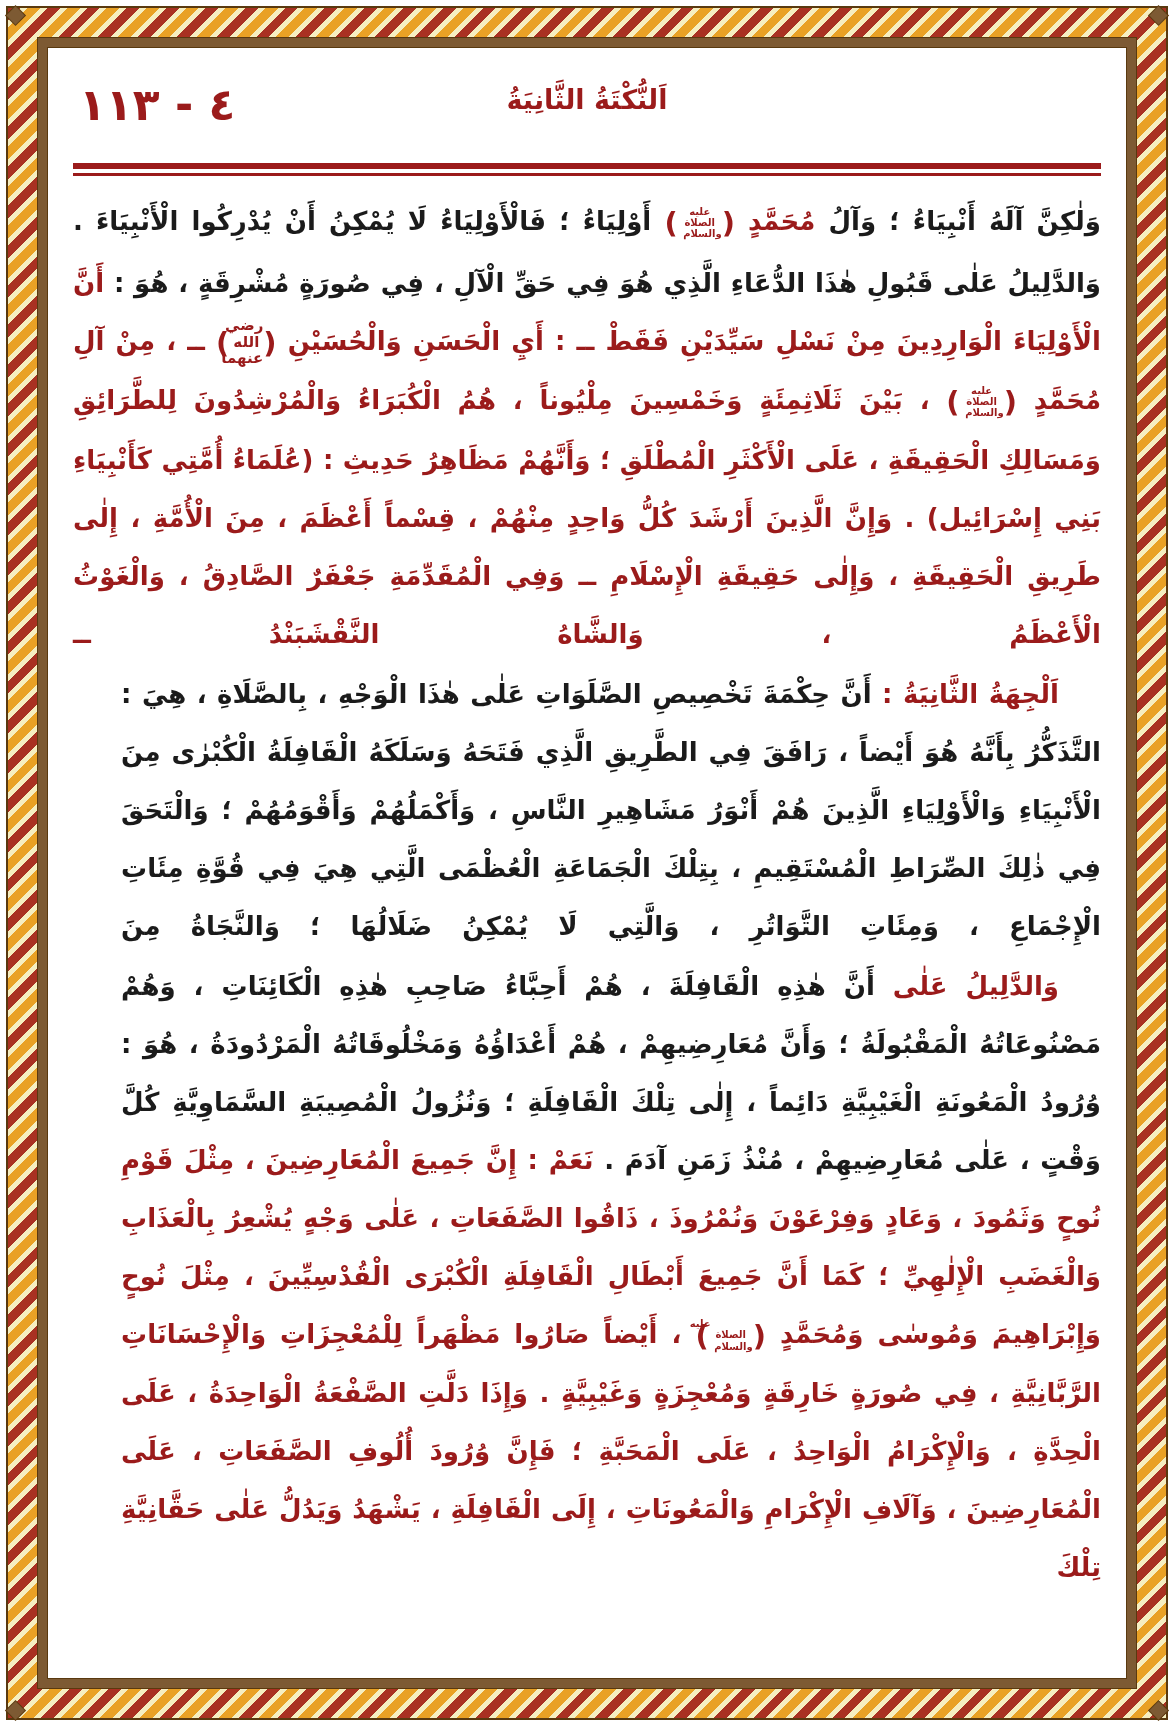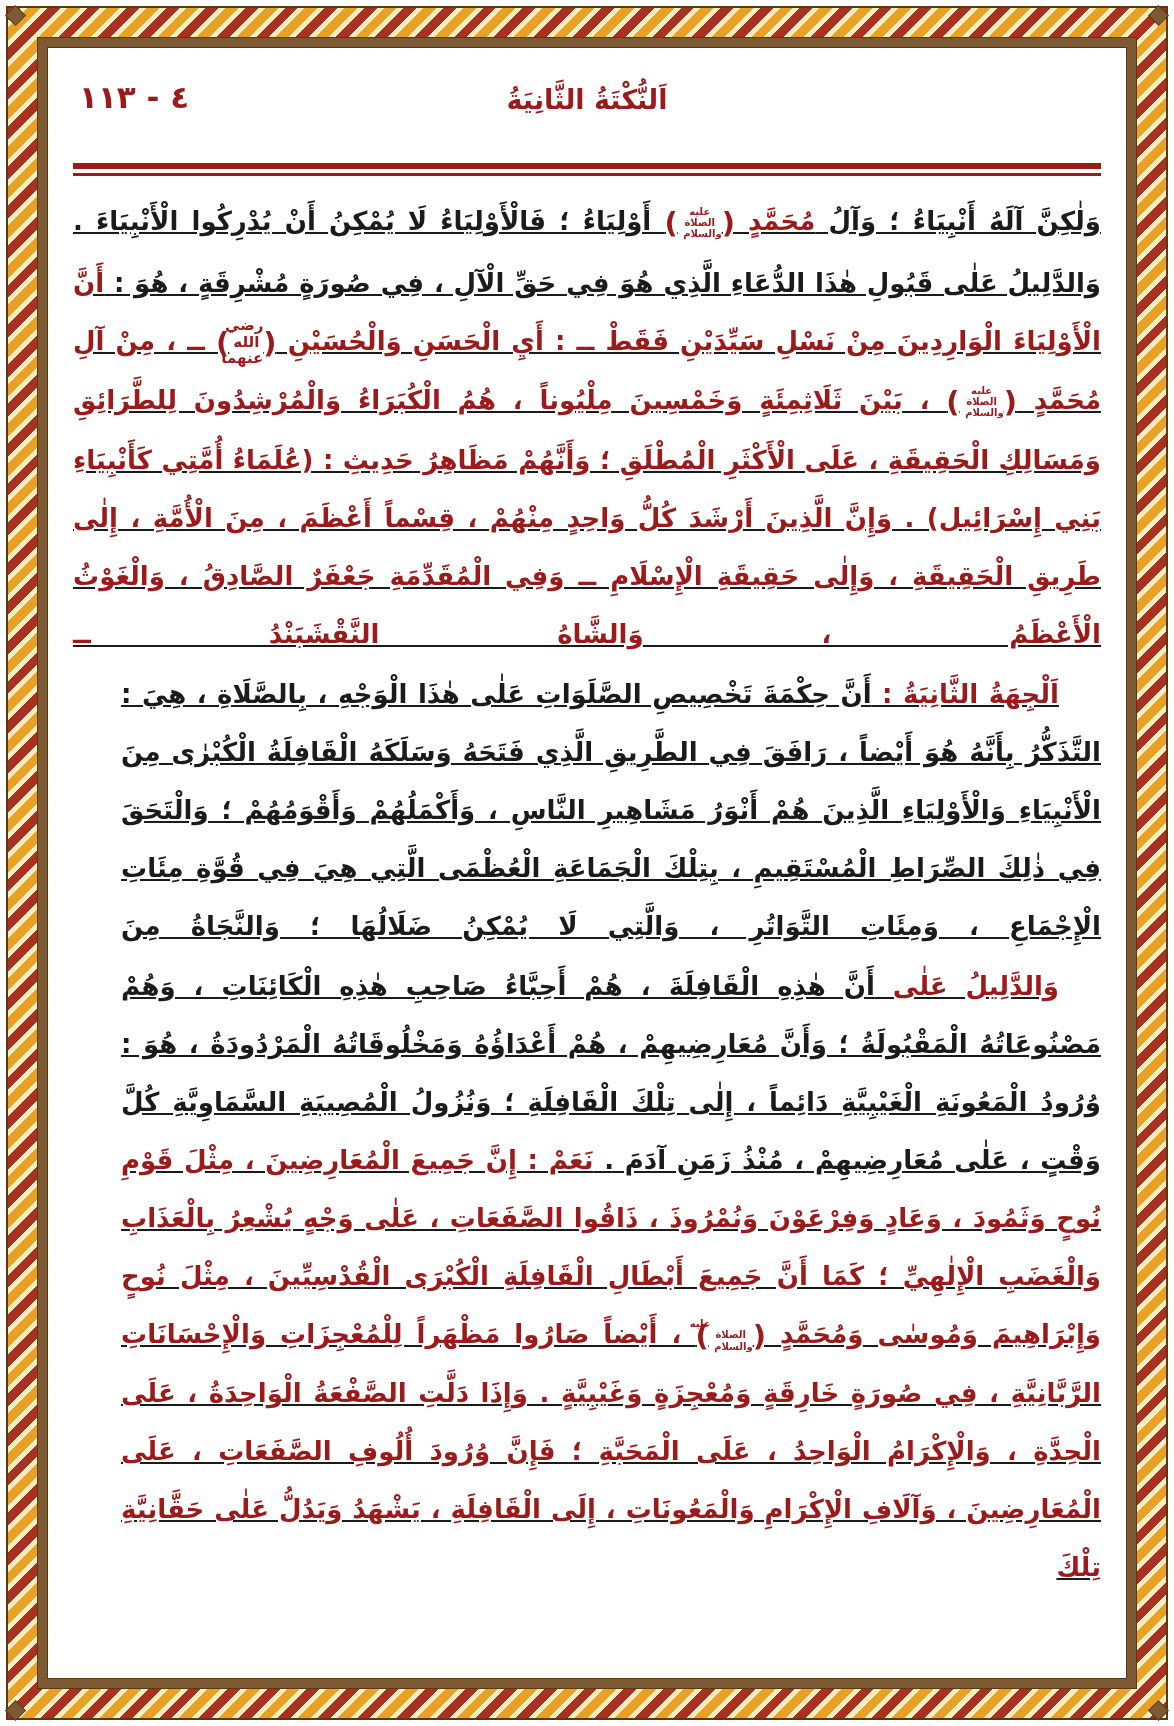--- a/index.html
+++ b/index.html
@@ -16,28 +16,28 @@
          border:9px solid var(--brown-mid);
          box-shadow:0 0 0 1px var(--brown-dark), inset 0 0 0 1px var(--brown-dark);}
   .corner{position:absolute;width:13px;height:13px;background:var(--brown-mid);
           transform:rotate(45deg);box-shadow:0 0 0 1px var(--brown-dark);}
   .corner.tl{top:1px;left:1px}.corner.tr{top:1px;right:1px}
   .corner.bl{bottom:1px;left:1px}.corner.br{bottom:1px;right:1px}
   
   .content{position:absolute;inset:47px;padding:16px 26px 0 26px;direction:rtl;}
   .header{position:relative;height:74px;}
   .page-num{position:absolute;left:6px;top:16px;direction:ltr;unicode-bidi:bidi-override;
-            color:var(--red);font-weight:bold;font-size:31px;letter-spacing:2px;}
+            color:var(--red);font-weight:bold;font-size:44px;letter-spacing:2px;}
   .title{margin:0;text-align:center;color:var(--red);font-weight:bold;font-size:27px;
          line-height:74px;}
   .rule{margin-top:26px;}
   .rule-thick{height:6px;background:var(--red);}
   .rule-thin{height:3px;background:var(--red);margin-top:4px;}
   .body-text{margin-top:16px;font-size:26px;font-weight:bold;line-height:58px;
-             color:var(--black);text-decoration:underline;}
+             color:var(--black);}
   .para{margin:0 0 2px 0;text-align:justify;text-align-last:justify;}
   .para.center{text-align:center;text-align-last:center;}
   .para.indent{text-indent:42px;margin-left:48px;}
   .seg-black{color:var(--black);}
   .seg-red{color:var(--red);}
   
   .hon{color:var(--red);white-space:nowrap;}
   .hon .paren{font-size:29px;vertical-align:middle;}
   .hon .stack{display:inline-block;white-space:normal;text-align:center;
               vertical-align:middle;line-height:1.12;font-weight:bold;}

